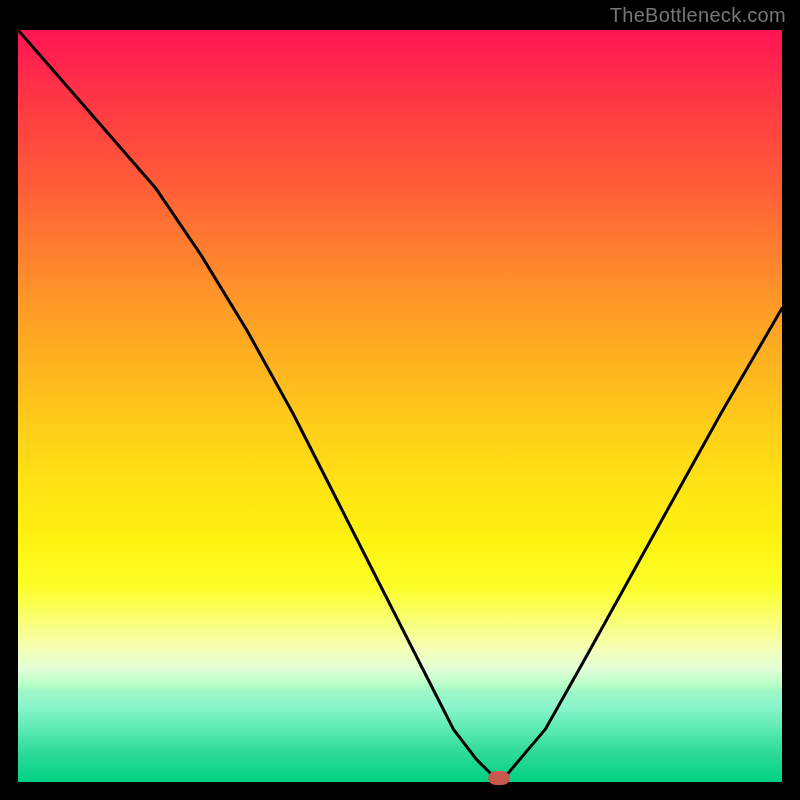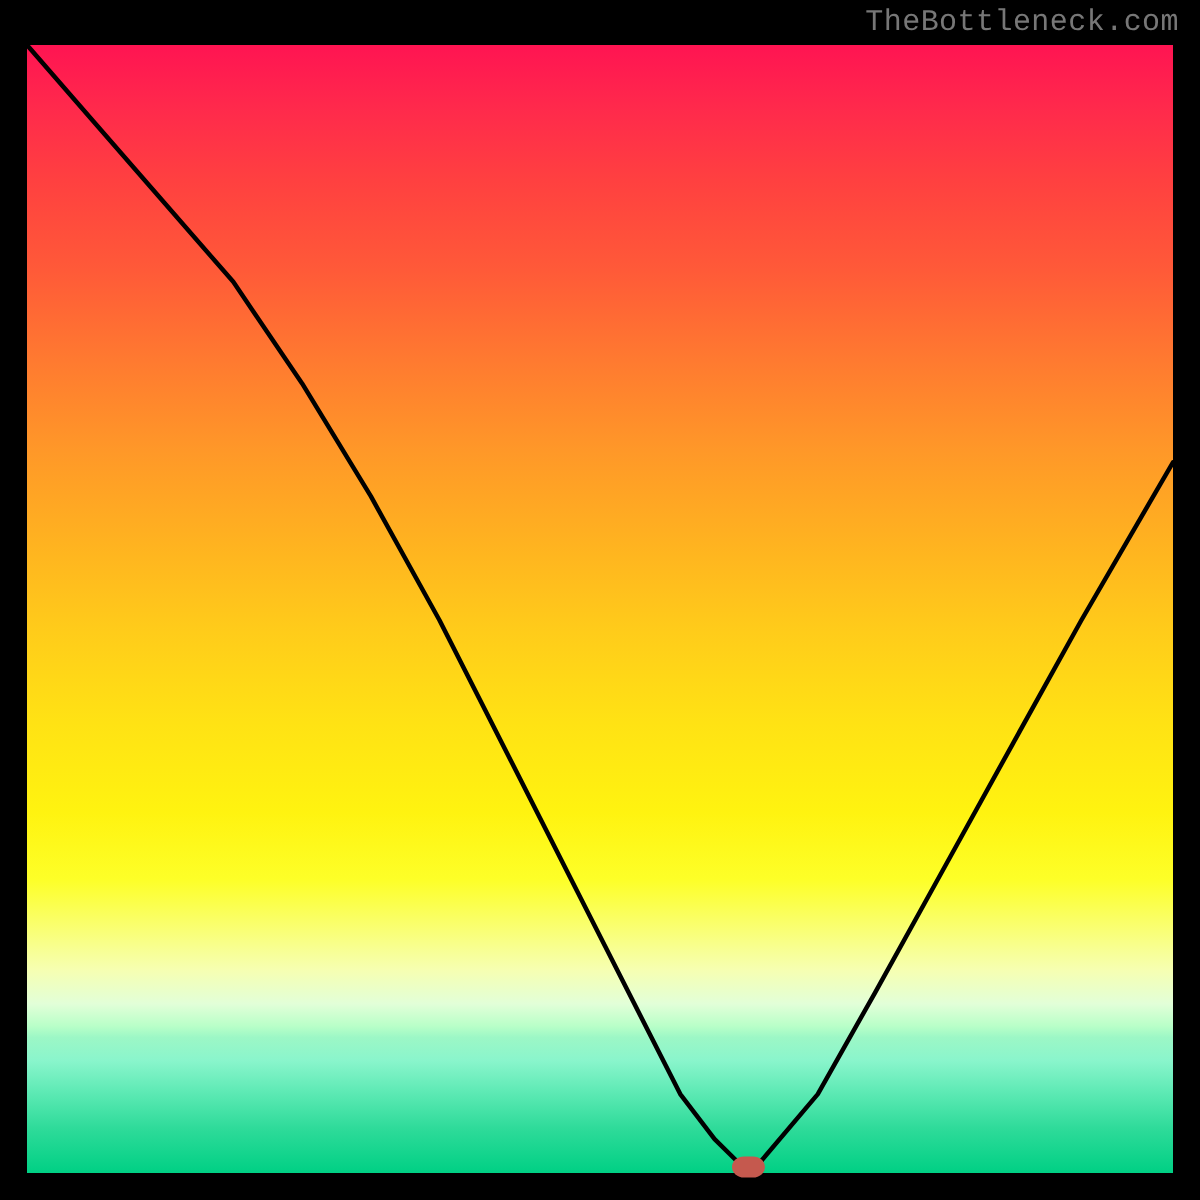--- a/index.html
+++ b/index.html
@@ -9,21 +9,20 @@
     height: 800px;
     background: #000;
     overflow: hidden;
     font-family: Arial, Helvetica, sans-serif;
   }
   .frame {
     position: absolute;
     left: 0; top: 0;
     width: 800px; height: 572px;
     background: #000;
-    font-family: Liberation Mono, monospace;
   }
   .watermark {
     position: absolute;
     top: 4px;
     right: 14px;
     color: #777;
     font-size: 20px;
     font-weight: 500;
     letter-spacing: 0.3px;
   }

